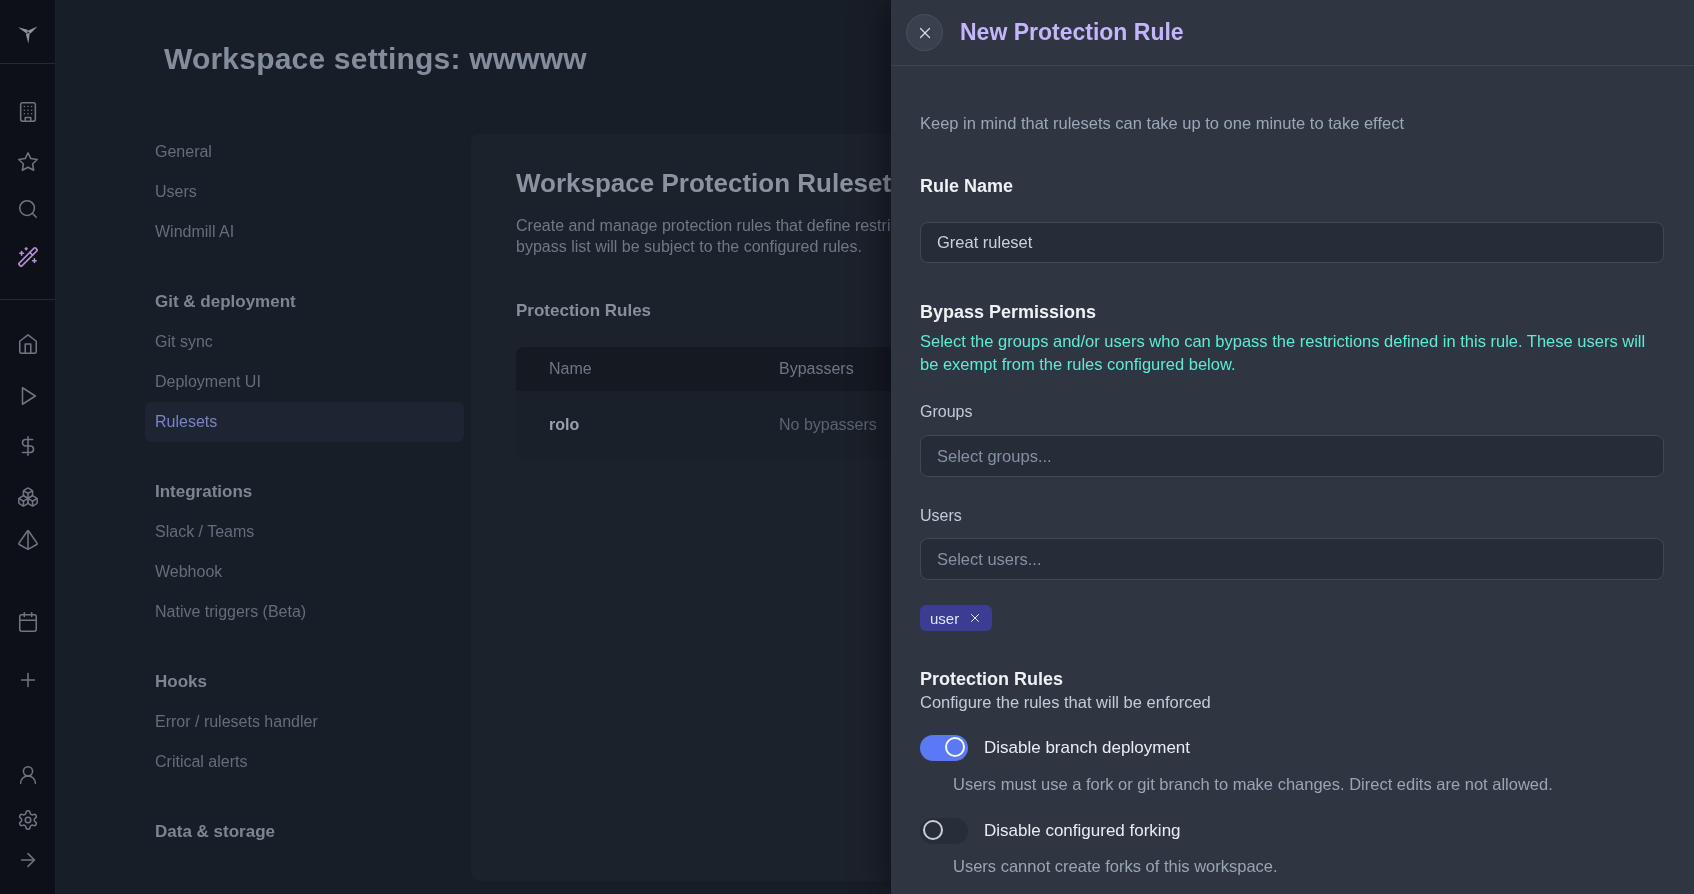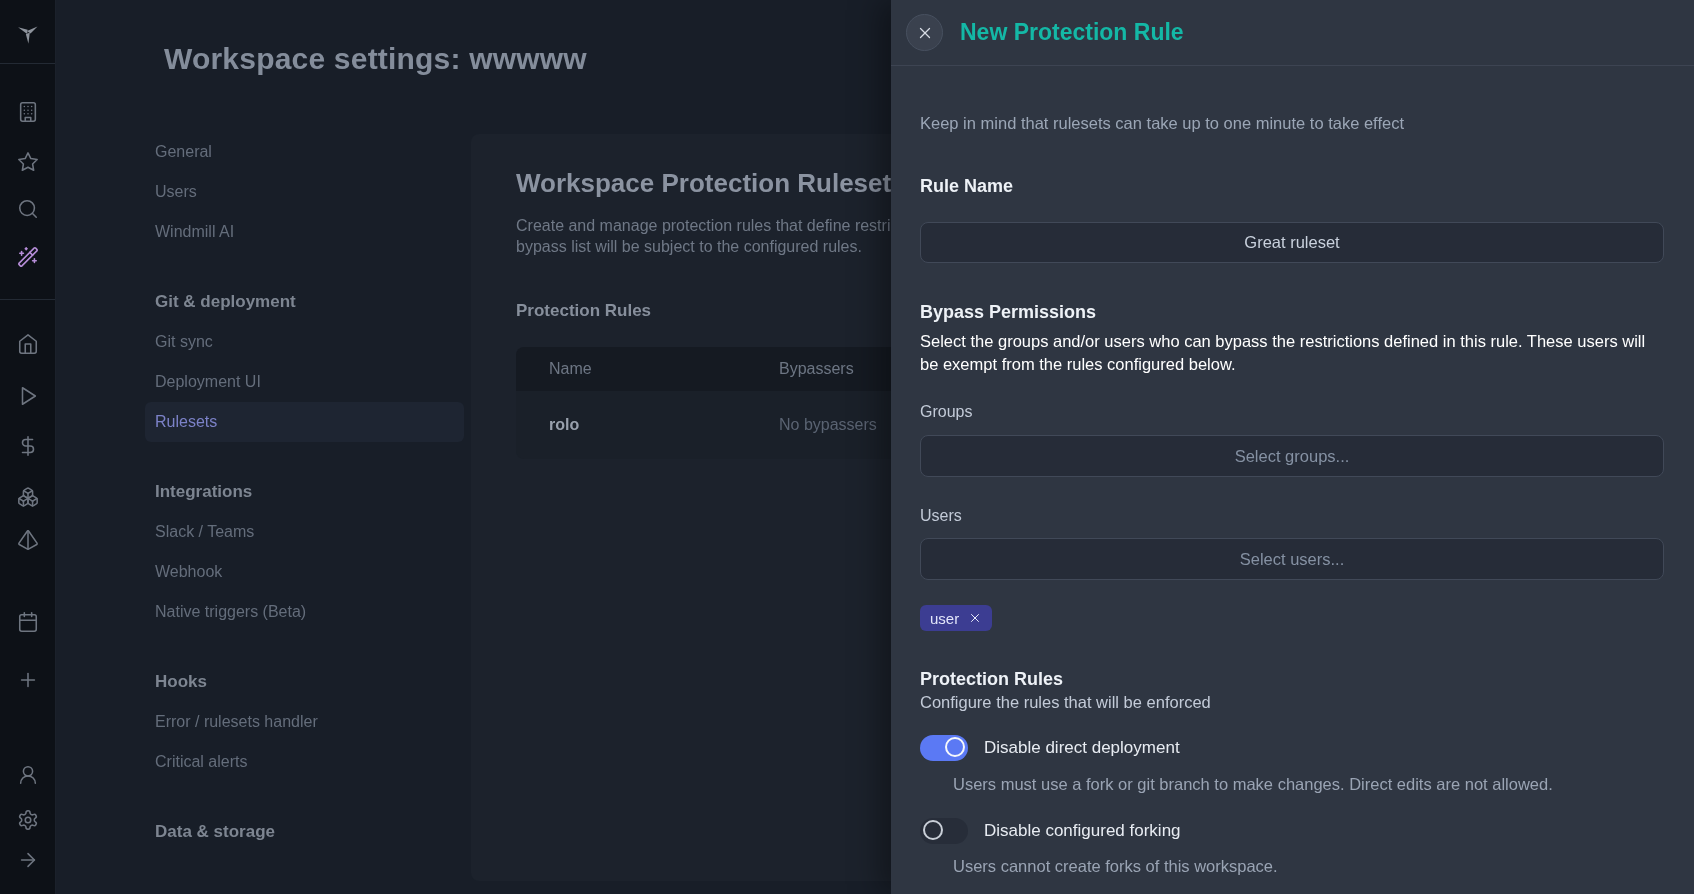--- a/index.html
+++ b/index.html
@@ -49,33 +49,33 @@
   .ptable .trow .c2 { font-size:16px; color:#5a6372; }
 
   
   .drawer { position:absolute; left:891px; top:0; width:803px; height:894px;
             background:#2f3642; z-index:5; box-shadow:-12px 0 28px rgba(0,0,0,.35); }
   .drawer-head { height:66px; display:flex; align-items:center; padding-left:15px;
                  border-bottom:1px solid #3d4452; }
   .close-btn { width:37px; height:37px; border-radius:50%; background:#3a414e;
                border:1px solid #47505f; color:#d6dbe3; display:flex; align-items:center;
                justify-content:center; cursor:pointer; flex:0 0 auto; }
-  .drawer-title { margin-left:17px; font-size:23px; font-weight:600; color:#14b8a6; }
+  .drawer-title { margin-left:17px; font-size:23px; font-weight:600; color:#c4b5fd; }
 
   .drawer-body { padding:0 30px 0 29px; }
   .note { margin-top:46px; font-size:16.5px; line-height:22px; color:#9ba6b6; }
   .h-sec { font-size:18px; font-weight:700; color:#eef2f7; line-height:24px; }
   .h-rule { margin-top:40px; }
   .inputbox { margin-top:24px; height:41px; width:100%; background:#262c38;
               border:1px solid #414958; border-radius:8px; padding:0 16px;
               font-size:16.5px; color:#c9d1dd; font-family:"Liberation Sans",sans-serif;
-              outline:none;text-align:center; }
+              outline:none; }
   .inputbox::placeholder { color:#8591a3; }
   .h-bypass { margin-top:37px; }
-  .para { margin-top:6px; font-size:16.5px; line-height:22.5px; color:#ffffff;
+  .para { margin-top:6px; font-size:16.5px; line-height:22.5px; color:#5eead4;
           max-width:760px; }
   .field-label { font-size:16px; line-height:22px; color:#c3cbd8; }
   .lbl-groups { margin-top:26px; }
   .in-groups { margin-top:12px; height:42px; }
   .lbl-users { margin-top:28px; }
   .in-users { margin-top:11px; height:42px; }
 
   .tagrow { margin-top:25px; }
   .tag { display:inline-flex; align-items:center; gap:9px; height:26px;
          padding:0 10px; border-radius:6px; background:#3c3d92; color:#e2e5fa;
@@ -301,21 +301,21 @@
       </span>
     </div>
 
     <div class="h-sec h-prot">Protection Rules</div>
     <div class="sub">Configure the rules that will be enforced</div>
 
     <div class="trowt">
       <div class="toggle on">
           <div class="knob"></div>
         </div>
-      <div class="tlabel">Disable direct deployment</div>
+      <div class="tlabel">Disable branch deployment</div>
     </div>
     <div class="tdesc">Users must use a fork or git branch to make changes. Direct edits are not allowed.</div>
 
     <div class="trowt">
       <div class="toggle">
           <div class="knob"></div>
         </div>
       <div class="tlabel">Disable configured forking</div>
     </div>
     <div class="tdesc last">Users cannot create forks of this workspace.</div>

